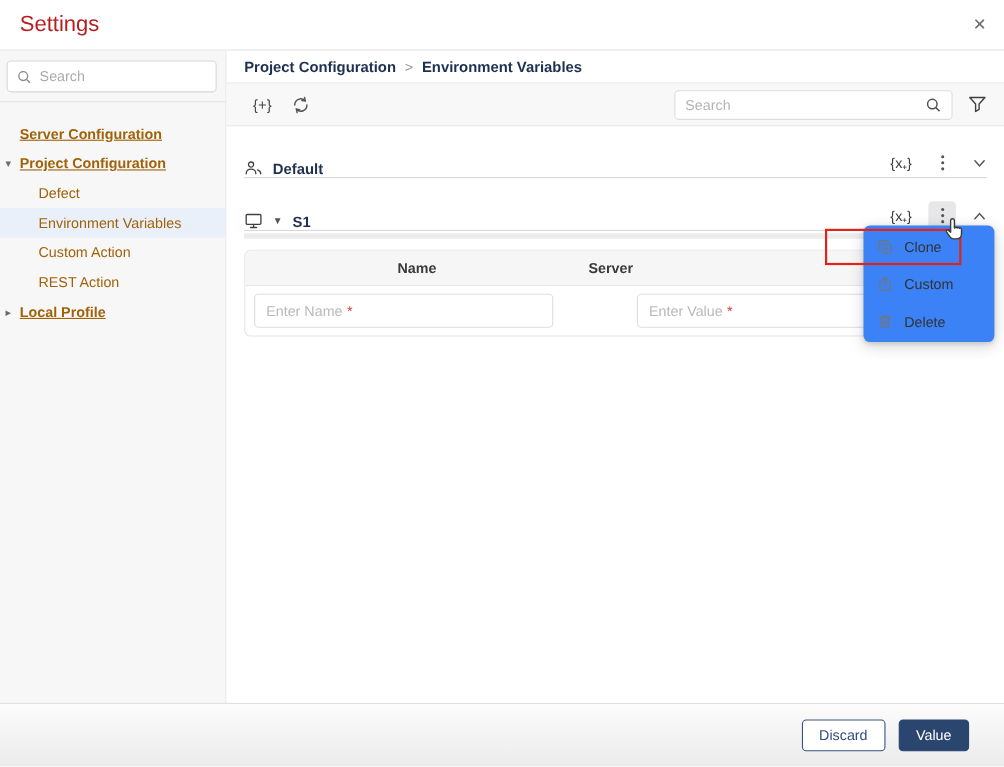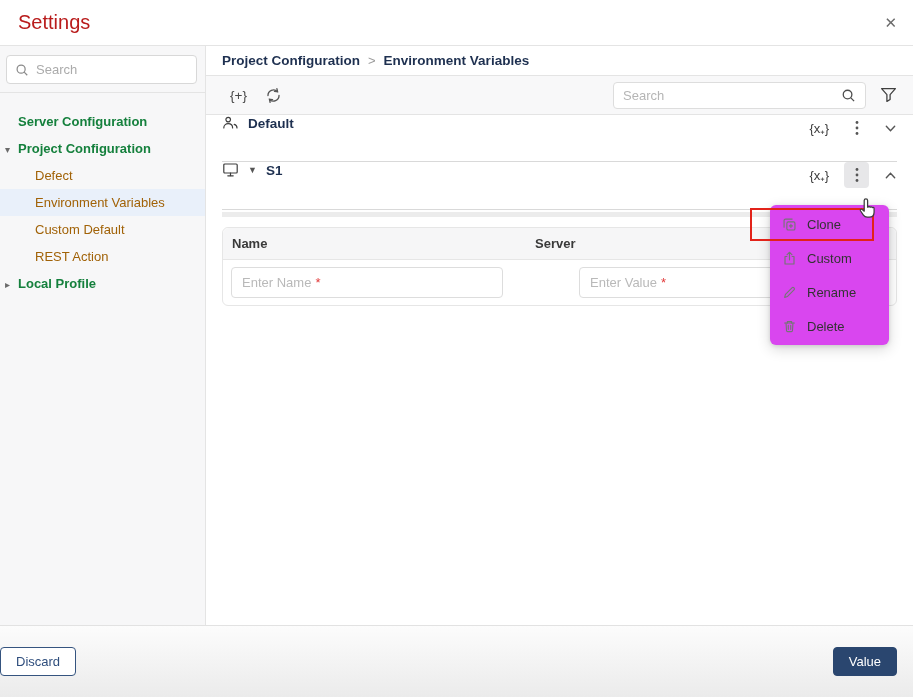--- a/index.html
+++ b/index.html
@@ -18,75 +18,75 @@
 
   
   .sidebar{position:absolute;top:46px;left:0;width:206px;bottom:57px;background:#f7f7f8;border-right:1px solid var(--border);}
   .sb-search{margin:9px 8px 0 6px;height:29px;background:#fff;border:1px solid #d8d8d8;border-radius:4px;
     display:flex;align-items:center;padding:0 8px;gap:7px;}
   .sb-search input{border:none;outline:none;flex:1;font-size:13px;background:transparent;color:#444;min-width:0;font-family:inherit;}
   .sb-search input::placeholder{color:#ababab;}
   .sb-sep{margin-top:8px;border-bottom:1px solid var(--border);}
   .nav{padding-top:15px;}
   .nav-item{position:relative;height:27px;display:flex;align-items:center;}
-  .nav-item.group .lbl{margin-left:18px;font-weight:bold;color:#15803d;}
+  .nav-item.group .lbl{margin-left:18px;font-weight:bold;color:#a16207;text-decoration:underline;}
   .nav-item.child .lbl{margin-left:35px;color:#a16207;}
   .nav-item.selected{background:var(--selected-bg);}
   .caret{position:absolute;left:5px;top:50%;transform:translateY(-50%);font-size:10px;color:#6b6b6b;}
 
   
   .main{position:absolute;top:46px;left:206px;right:0;bottom:57px;display:flex;flex-direction:column;background:#fff;}
   .breadcrumb-row{height:30px;display:flex;align-items:center;gap:8px;padding-left:16px;border-bottom:1px solid var(--border);}
   .crumb{font-weight:bold;color:var(--breadcrumb-navy);font-size:13.5px;}
   .crumb-sep{color:#9a9a9a;font-size:13px;}
   .toolbar-row{height:39px;background:#f8f8f9;border-bottom:1px solid var(--border);display:flex;align-items:center;padding:0 16px 0 24px;}
   .tool-ic{background:none;border:none;color:#474747;font-size:14px;cursor:pointer;display:flex;align-items:center;}
   .braces{font-size:13.5px;letter-spacing:0;}
   .tb-gap{width:18px;}
   .tb-spacer{flex:1;}
   .tb-search{width:253px;height:27px;background:#fff;border:1px solid #ddd;border-radius:4px;display:flex;align-items:center;padding:0 9px;gap:6px;}
   .tb-search input{border:none;outline:none;flex:1;font-size:13px;color:#444;min-width:0;font-family:inherit;}
   .tb-search input::placeholder{color:#b5b5b5;}
   .filter-btn{margin-left:14px;}
 
   .content{position:relative;flex:1;background:#fff;}
-  .section-row{margin:0 16px;display:flex;align-items:flex-start;justify-content:space-between;border-bottom:1px solid #d9d9d9;}
+  .section-row{margin:0 16px;display:flex;align-items:flex-end;justify-content:space-between;border-bottom:1px solid #d9d9d9;}
   .section-row.default{height:47px;}
   .section-row.s1{height:48px;}
   .sec-left{display:flex;align-items:center;gap:9px;}
   .sec-title{font-weight:600;color:var(--breadcrumb-navy);font-size:13.5px;}
   .sec-caret{font-size:9px;color:#555;}
   .sec-right{display:flex;align-items:center;gap:15px;}
   .xadd{font-size:13px;color:#3c3c3c;background:none;border:none;cursor:pointer;}
   .kebab{width:25px;height:26px;border:none;background:none;border-radius:4px;display:flex;align-items:center;justify-content:center;cursor:pointer;}
   .kebab.active{background:#e7e7e9;}
   .chev{background:none;border:none;cursor:pointer;display:flex;align-items:center;}
 
   .gap-strip{margin:2px 16px 0;height:5px;background:#ececec;}
   .vtable{margin:10px 16px 0;border:1px solid #e6e6e6;border-radius:6px;}
   .vt-head{display:flex;align-items:center;height:32px;background:#f6f6f7;border-bottom:1px solid #e6e6e6;border-radius:6px 6px 0 0;}
-  .vt-col1{width:303px;padding-left:9px;}
+  .vt-col1{width:303px;padding-left:9px;text-align:center;}
   .vt-col2{flex:1;padding-left:9px;}
   .vt-head .hd{font-weight:600;color:#3a3a3a;}
   .vt-row{display:flex;align-items:center;height:45px;gap:45px;}
   .fake-input{margin-left:8px;width:272px;height:31px;border:1px solid #ddd;border-radius:4px;background:#fff;
     display:flex;align-items:center;padding:0 10px;gap:4px;color:#b9b9b9;font-size:13px;}
   .req{color:#e23a3a;}
 
   
-  .ctx-menu{position:absolute;left:564px;top:90px;width:119px;background:#d946ef;border-radius:6px;
+  .ctx-menu{position:absolute;left:579px;top:90px;width:119px;background:#3b82f6;border-radius:6px;
     box-shadow:0 1px 4px rgba(0,0,0,.12),0 4px 14px rgba(0,0,0,.16);padding:2px 0;z-index:5;}
   .ctx-item{height:34px;display:flex;align-items:center;gap:10px;padding:0 12px;cursor:pointer;color:#333;}
   .ctx-item .mi{display:flex;align-items:center;color:#757575;}
   .red-box{position:absolute;left:544px;top:93px;width:124px;height:33px;border:2px solid var(--annotation-red);z-index:7;pointer-events:none;}
   .cursor-hand{position:absolute;left:650px;top:82px;z-index:8;pointer-events:none;}
 
   
-  .footer{position:absolute;left:0;right:0;bottom:0;height:72px;border-top:1px solid #e2e2e2;
-    background:linear-gradient(180deg,#fcfcfc,#ebebeb);display:flex;align-items:center;justify-content:space-between;gap:12px;padding-right:16px;}
+  .footer{position:absolute;left:0;right:0;bottom:0;height:58px;border-top:1px solid #e2e2e2;
+    background:linear-gradient(180deg,#fcfcfc,#ebebeb);display:flex;align-items:center;justify-content:flex-end;gap:12px;padding-right:32px;}
   .btn{height:29px;padding:0 15px;border-radius:4px;font-size:13px;cursor:pointer;font-family:inherit;}
   .btn.ghost{background:#fff;border:1px solid #35547f;color:#2f4e7d;}
   .btn.primary{background:var(--accent-navy);border:1px solid var(--accent-navy);color:#fff;}
   svg{display:block;}
 </style>
 </head>
 <body>
 
 <div class="window">
 
@@ -114,21 +114,21 @@
         <span class="caret">▾</span>
         <span class="lbl">Project Configuration</span>
       </div>
       <div class="nav-item child">
         <span class="lbl">Defect</span>
       </div>
       <div class="nav-item child selected">
         <span class="lbl">Environment Variables</span>
       </div>
       <div class="nav-item child">
-        <span class="lbl">Custom Default</span>
+        <span class="lbl">Custom Action</span>
       </div>
       <div class="nav-item child">
         <span class="lbl">REST Action</span>
       </div>
       <div class="nav-item group">
         <span class="caret">▸</span>
         <span class="lbl">Local Profile</span>
       </div>
     </div>
   </div>
@@ -267,28 +267,20 @@
             <svg width="15" height="15" viewBox="0 0 16 16" fill="none" stroke="#757575" stroke-width="1.2" stroke-linecap="round" stroke-linejoin="round">
               <path d="M5.2 5.8 H3.2 V13.8 H12.8 V5.8 H10.8"></path>
               <path d="M8 1.4 V9.4"></path>
               <path d="M5.4 3.9 L8 1.4 L10.6 3.9"></path>
             </svg>
           </span>
           <span>Custom</span>
         </div>
         <div class="ctx-item">
           <span class="mi">
-            <svg width="15" height="15" viewBox="0 0 16 16" fill="none" stroke="#757575" stroke-width="1.2" stroke-linejoin="round">
-              <path d="M2.8 13.2 l.9-3.2 L10.6 3.1 a1.55 1.55 0 0 1 2.2 2.2 L5.9 12.2 Z"></path>
-            </svg>
-          </span>
-          <span>Rename</span>
-        </div>
-        <div class="ctx-item">
-          <span class="mi">
             <svg width="15" height="15" viewBox="0 0 16 16" fill="none" stroke="#757575" stroke-width="1.2" stroke-linecap="round">
               <path d="M2.8 4.3 h10.4"></path>
               <path d="M5.8 4.3 V2.8 h4.4 v1.5"></path>
               <path d="M4.3 4.3 l.55 8.2 a1.1 1.1 0 0 0 1.1 1 h4.1 a1.1 1.1 0 0 0 1.1-1 l.55-8.2"></path>
               <path d="M6.7 6.8 v4.2 M9.3 6.8 v4.2"></path>
             </svg>
           </span>
           <span>Delete</span>
         </div>
       </div>

